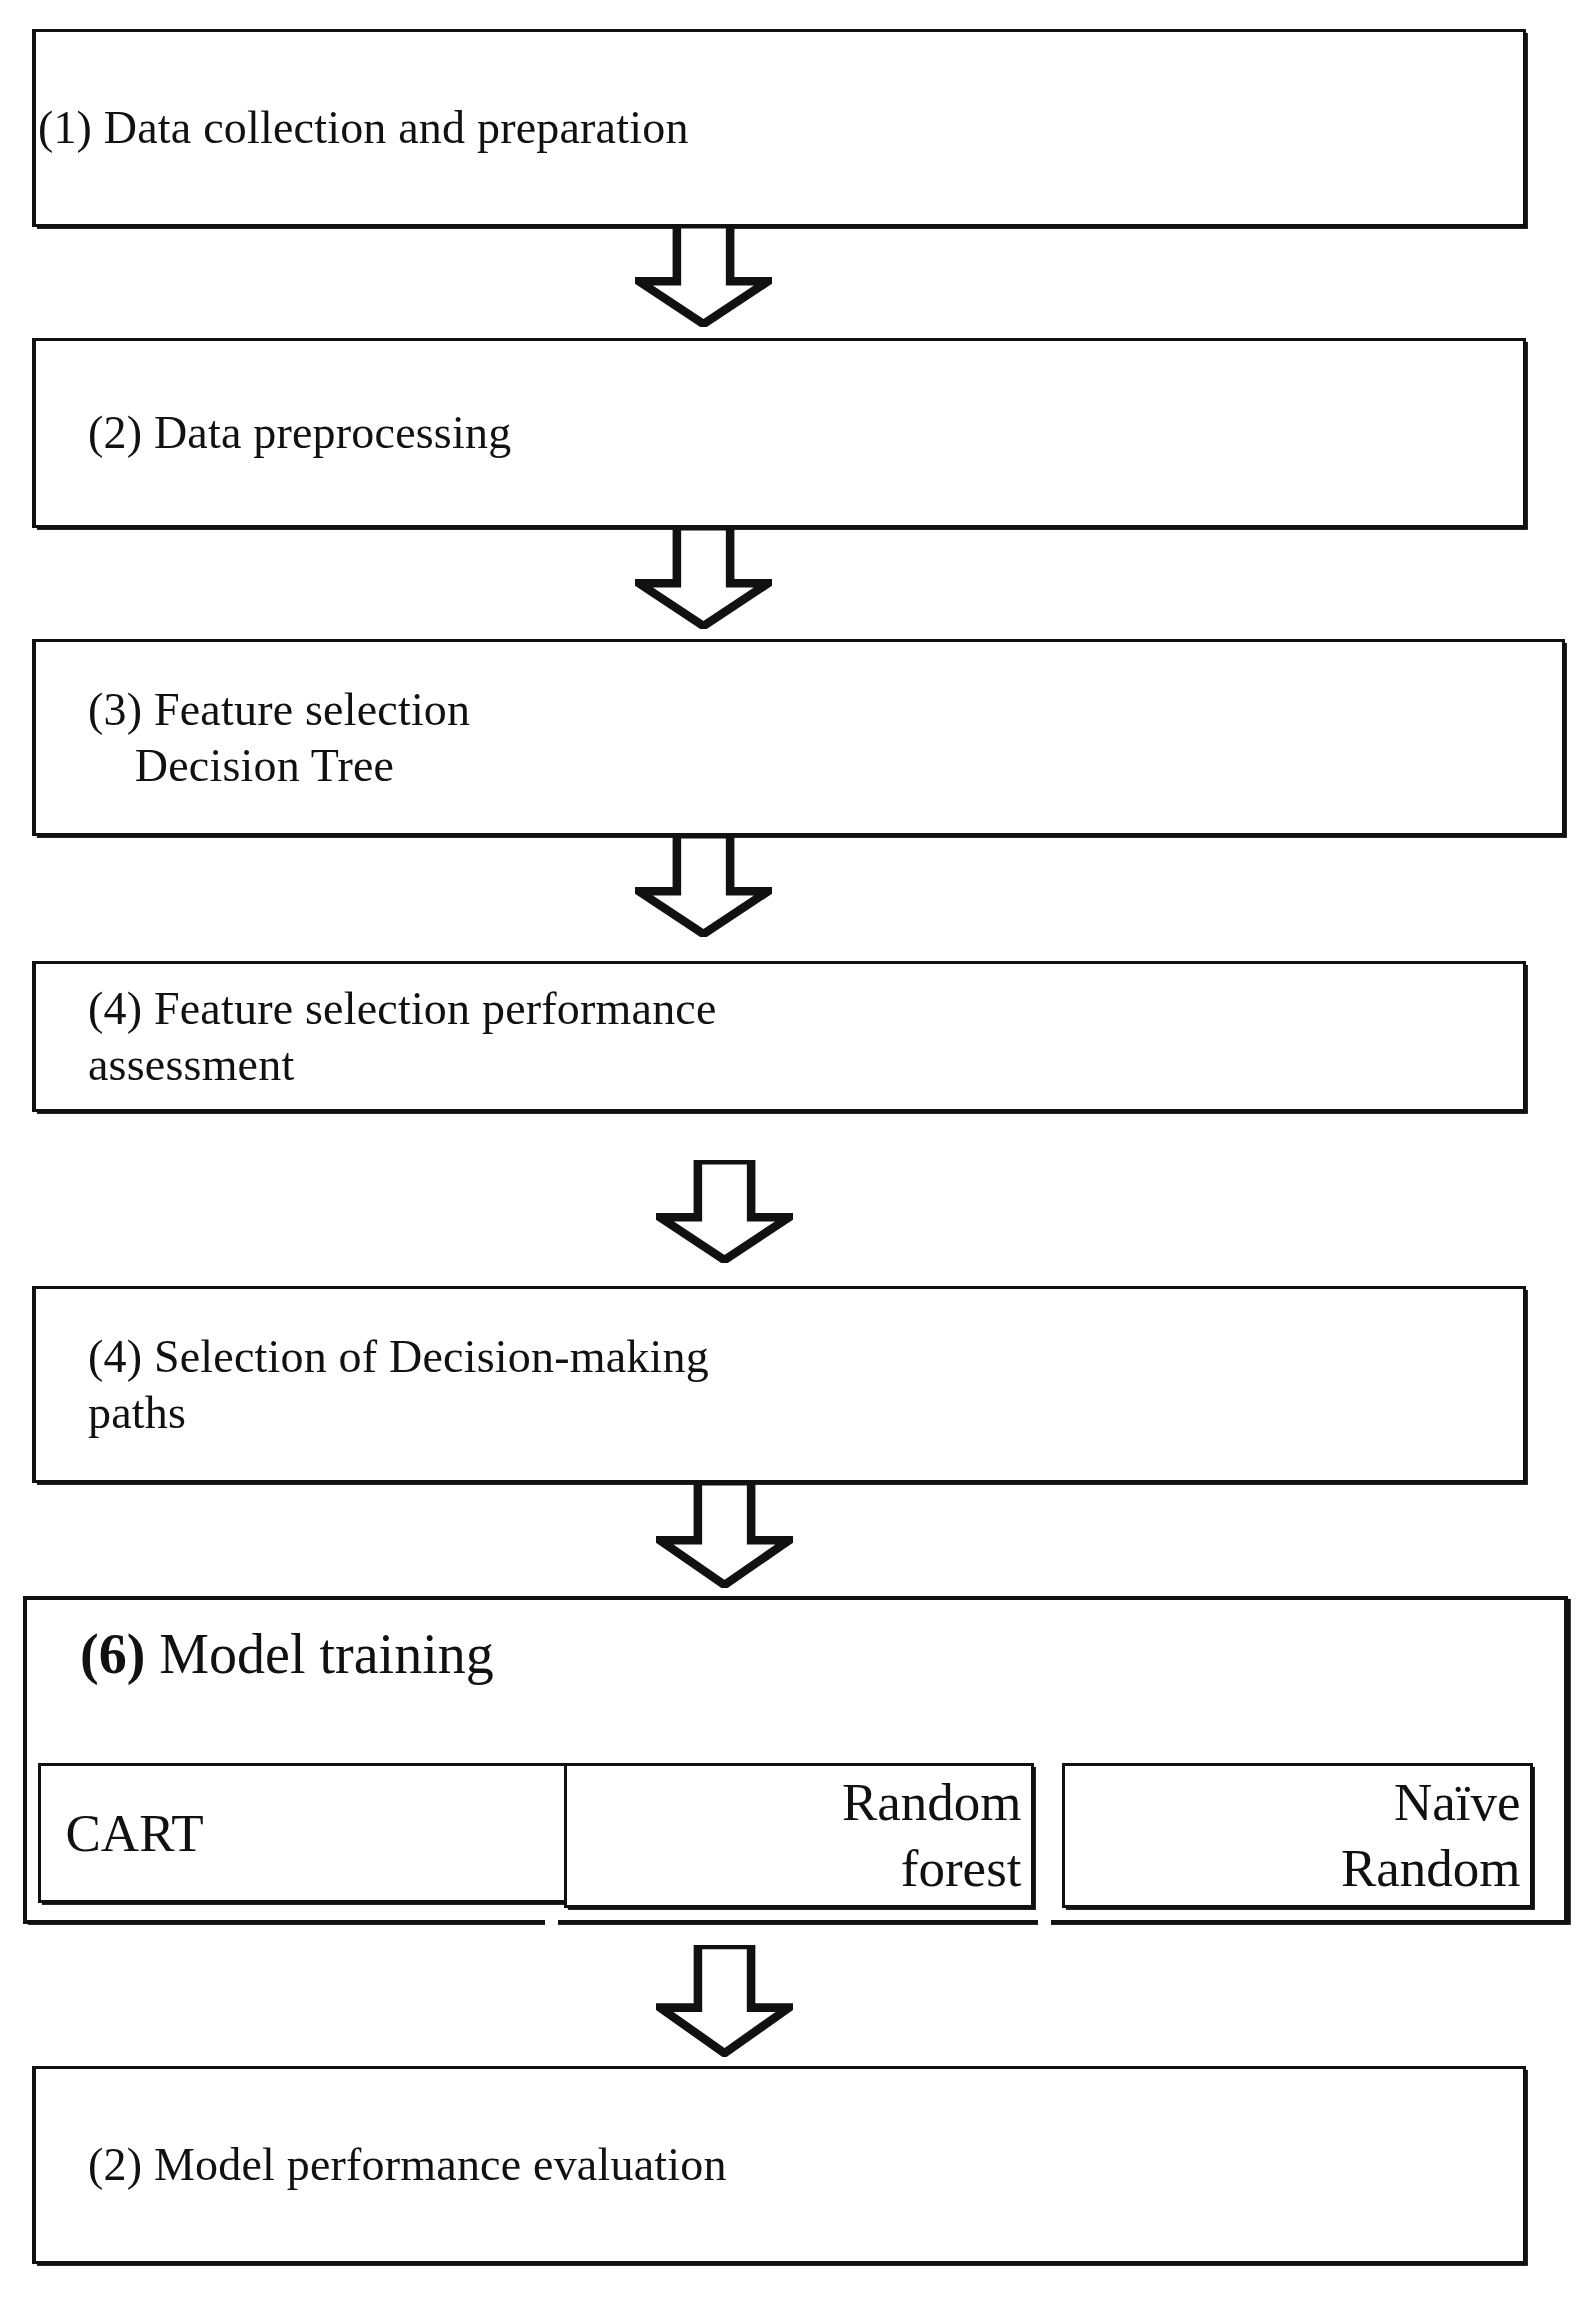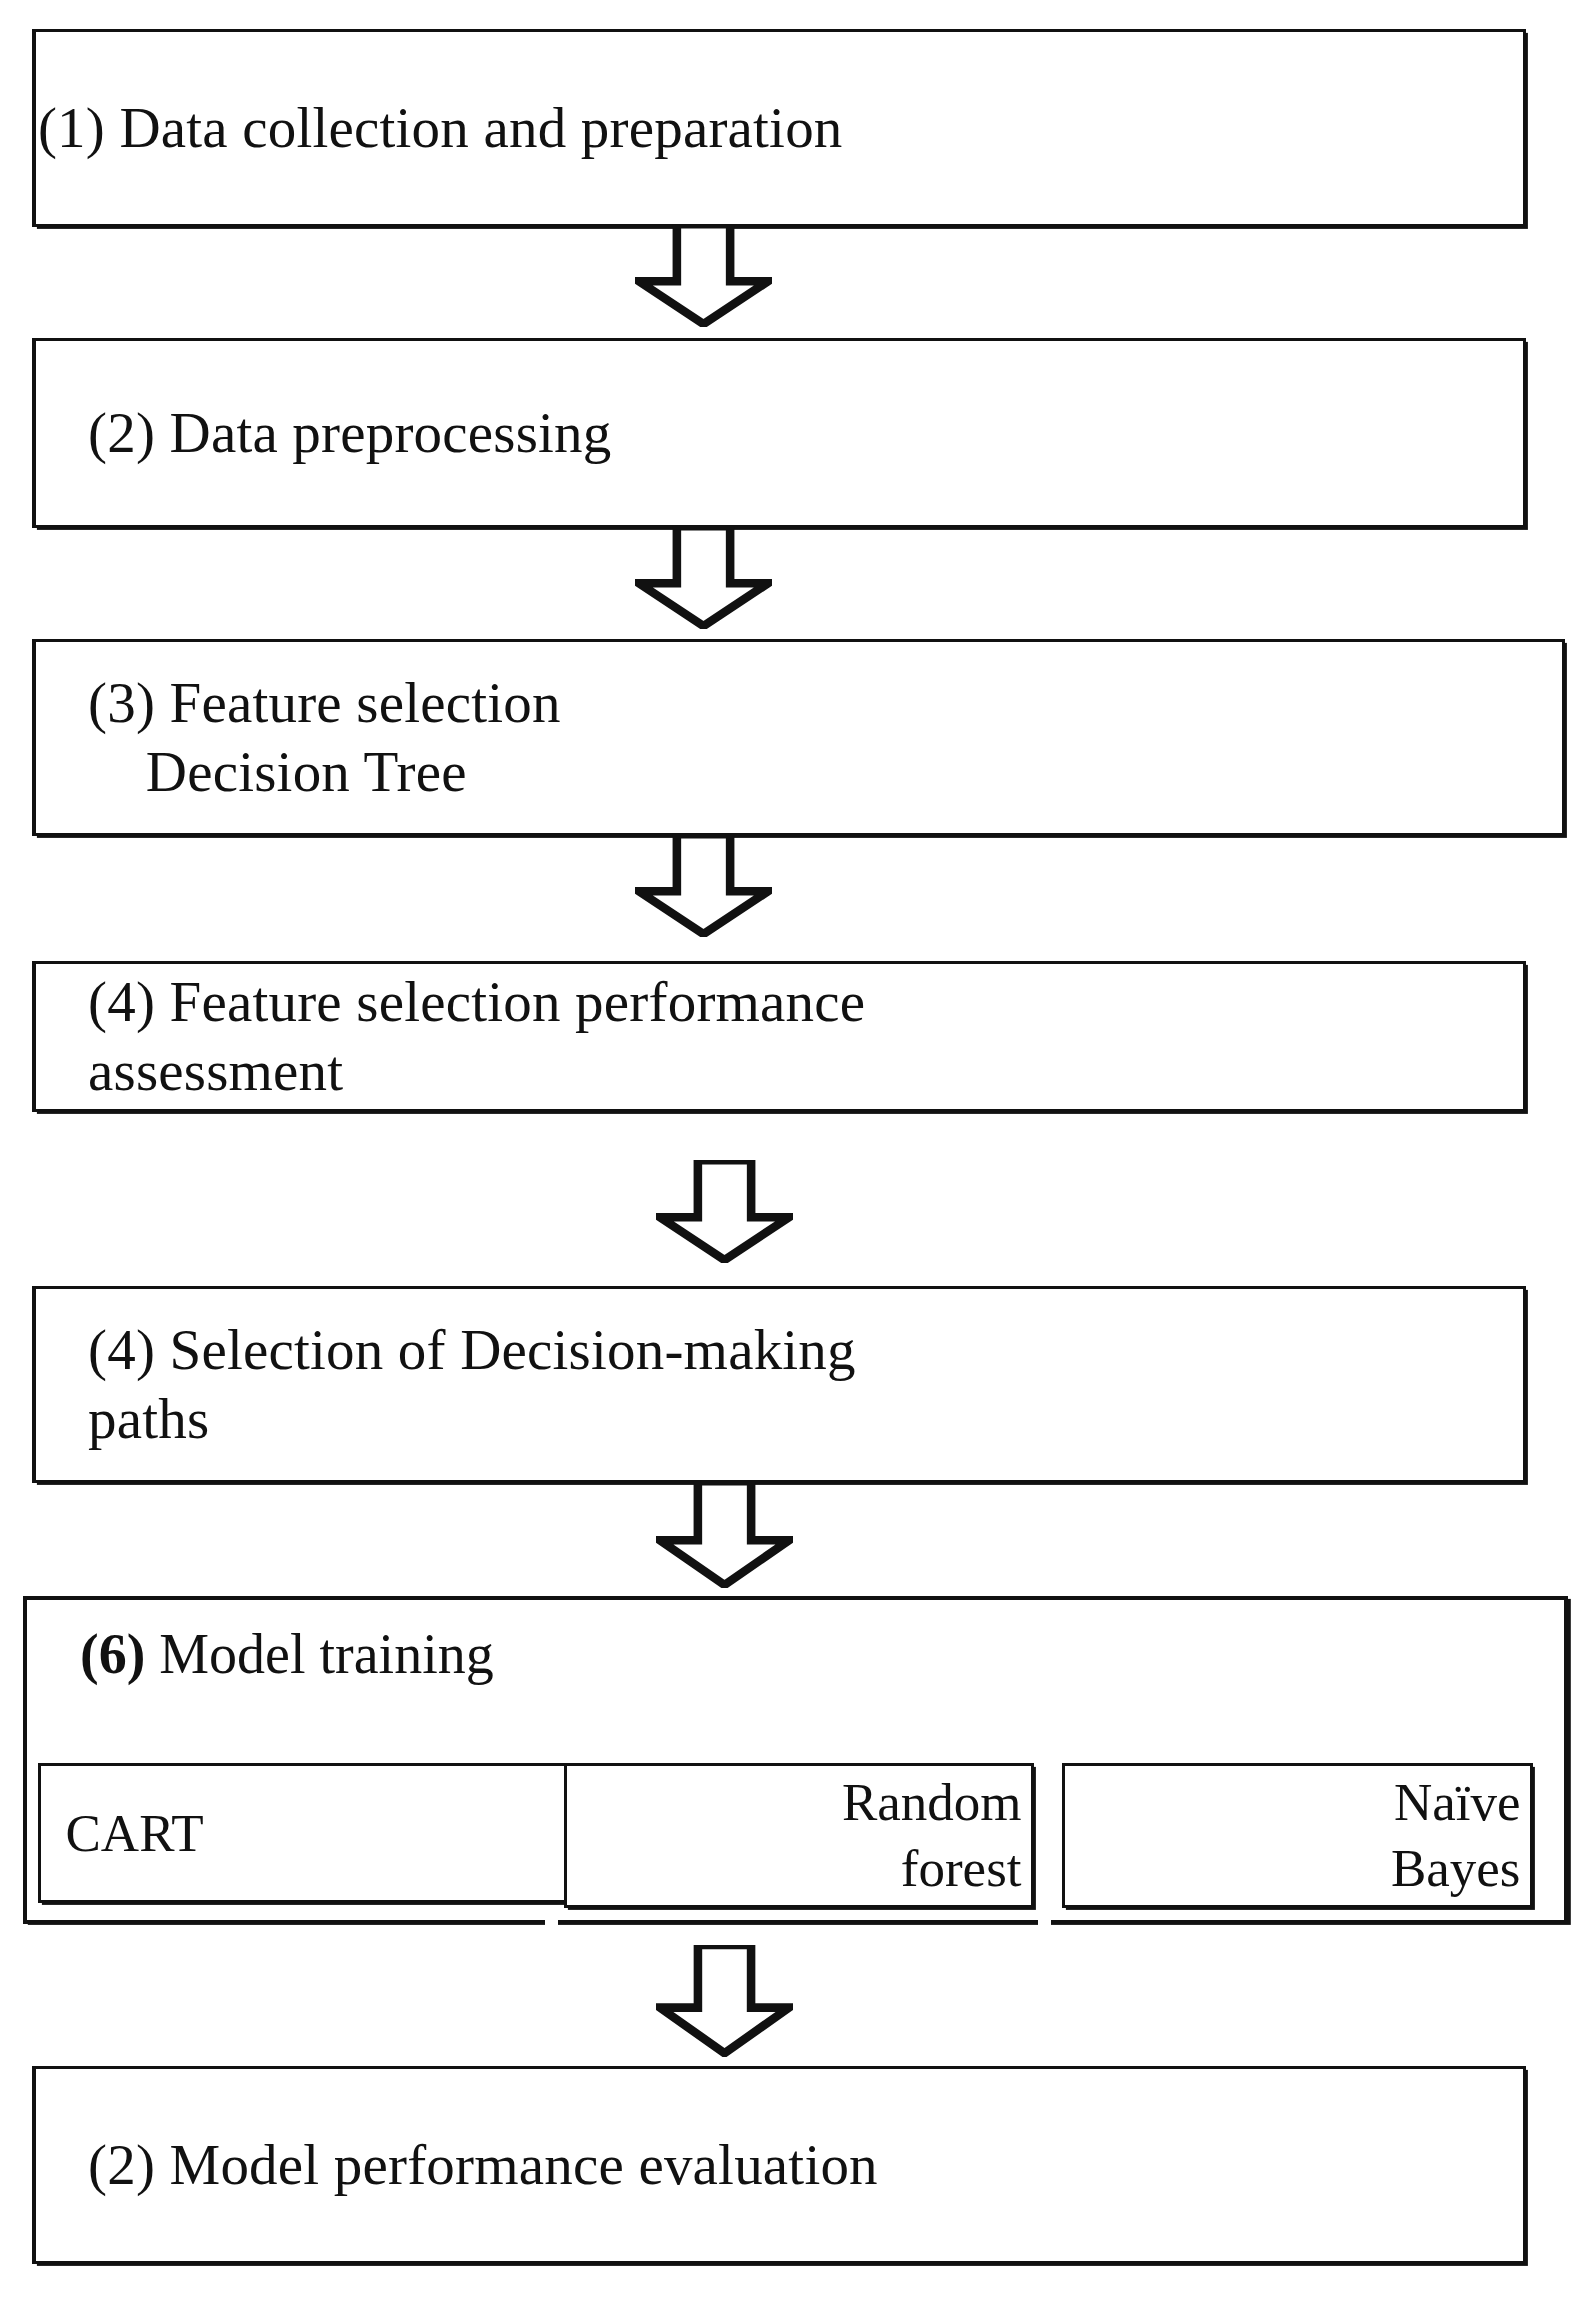--- a/index.html
+++ b/index.html
@@ -32,21 +32,21 @@
     
     box-shadow: 2.9px 2.9px 0 -1px #111111, -1px 0 0 0 #111111;
   }
 
   .node-text {
     position: absolute;
     left: 0;
     right: 0;
     top: 50%;
     transform: translateY(-50%);
-    font-size: 57px;
+    font-size: 46px;
     line-height: 1.22;
     letter-spacing: 0.2px;
     white-space: pre-wrap;
     padding: 0 13.3px 0 5.7px;
     font-family: Liberation Serif, serif;
   }
 
   
   .t-flush   { padding-left: 1.9px; }
   .t-indent  { padding-left: 52px; }
@@ -172,21 +172,21 @@
       <div class="subnode-text sub-left">CART</div>
     </div>
 
     <div class="subnode" style="left:537px; top:163px; width:470px; height:145px;">
       <div class="subnode-text sub-center">Random
 forest</div>
     </div>
 
     <div class="subnode" style="left:1035px; top:163px; width:471px; height:145px;">
       <div class="subnode-text sub-center">Naïve
-Bayes</div>
+Random</div>
     </div>
 
     <div class="nick" style="left:518px; top:317px;"></div>
     <div class="nick" style="left:1011px; top:317px;"></div>
   </div>
 
   <div class="arrow" style="left:656px; top:1945px;">
     <svg width="137" height="112" viewBox="0 0 144 118">
       <polygon points="44,0 100,0 100,66 140,66 72,114 4,66 44,66" fill="#ffffff" stroke="#111111" stroke-width="9" stroke-linejoin="miter"></polygon>
     </svg>

